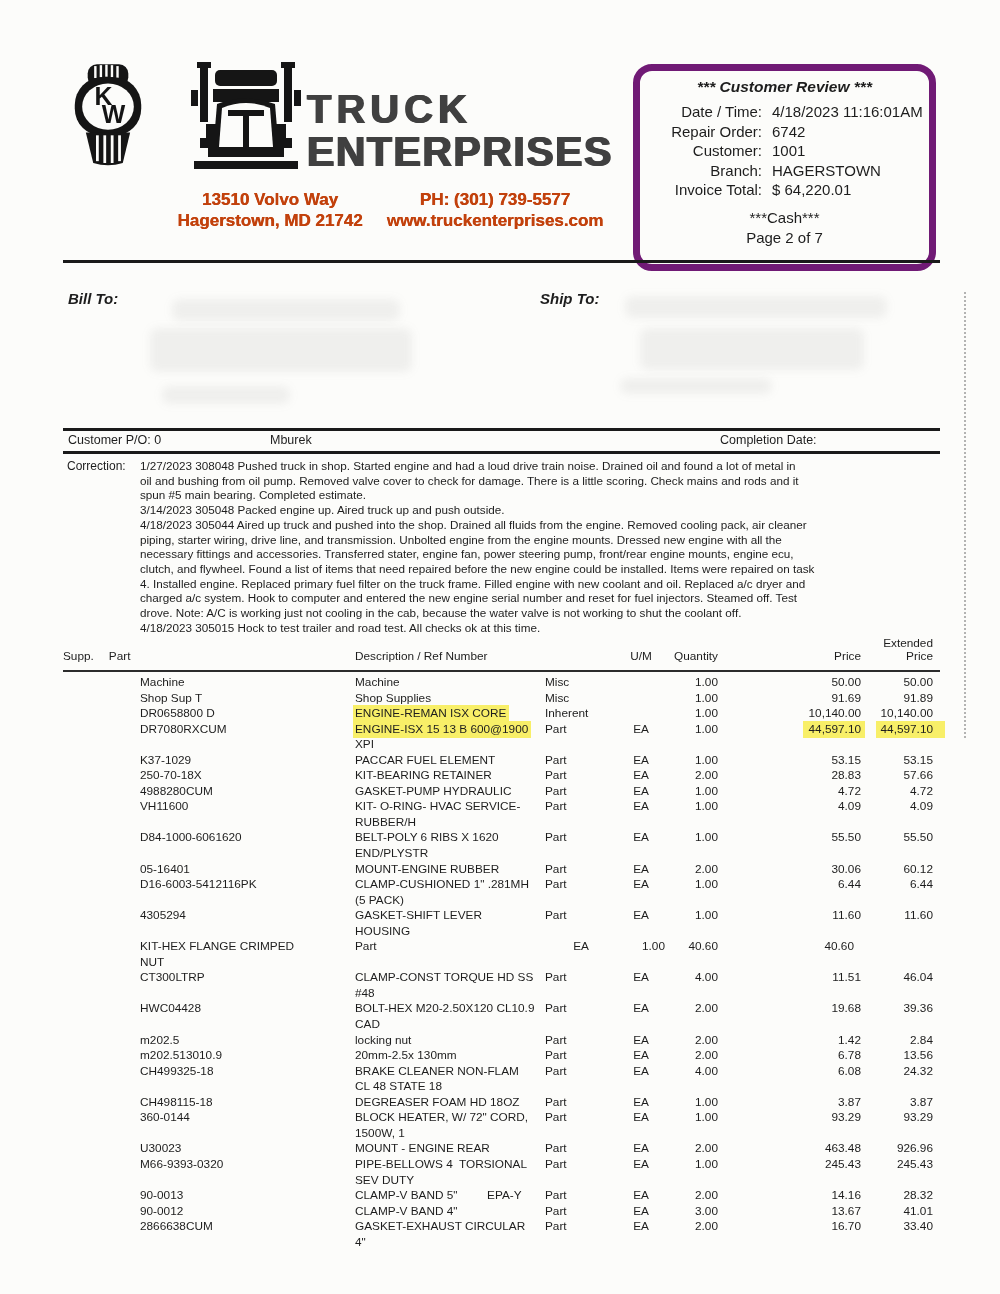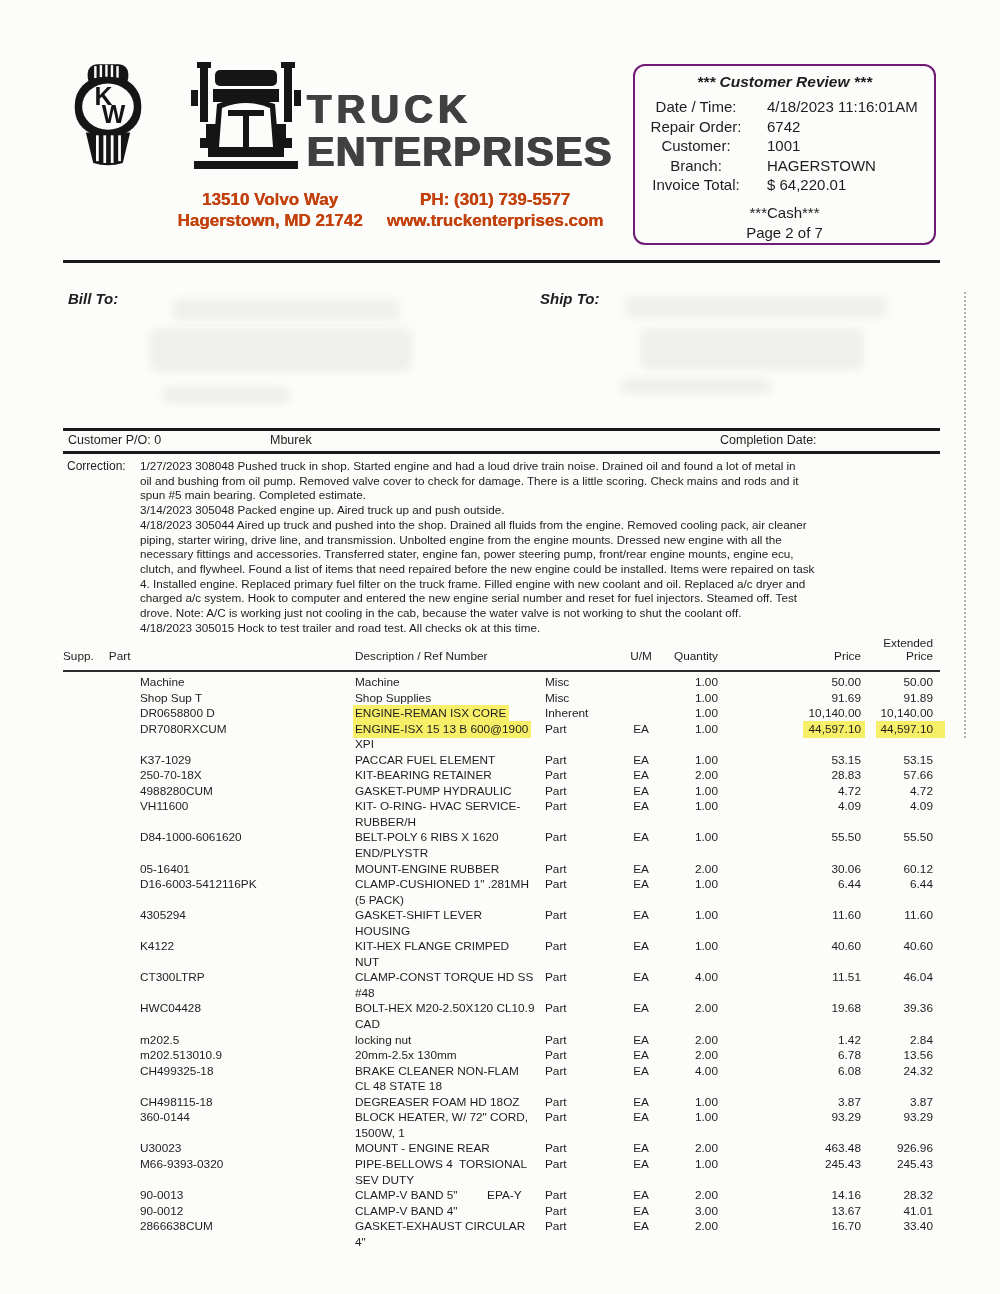--- a/index.html
+++ b/index.html
@@ -12,25 +12,25 @@
   .company-line1{font-size:40px;line-height:42px;letter-spacing:5px;
         text-shadow:0.8px 0 0 currentColor,-0.8px 0 0 currentColor;transform:scaleY(1.02);}
   .company-line2{font-size:41px;line-height:44px;letter-spacing:1.5px;
         text-shadow:0.9px 0 0 currentColor,-0.9px 0 0 currentColor;transform:scaleY(1.02);}
   .addr{position:absolute;text-align:center;font-weight:bold;font-size:17px;line-height:21px;color:#c2410c;
         text-shadow:0.4px 0 0 currentColor;}
   .addr-left{left:150px;top:189px;width:240px;}
   .addr-right{left:375px;top:189px;width:240px;}
 
   
-  .review-box{position:absolute;left:633px;top:64px;width:303px;height:181px;
-        border:2px solid #701a75;border-radius:12px;box-sizing:border-box;padding-top:7px;font-size:15px;}
+  .review-box{position:absolute;left:633px;top:64px;width:303px;height:207px;
+        border:7px solid #701a75;border-radius:19px;box-sizing:border-box;padding-top:7px;font-size:15px;}
   .review-title{text-align:center;font-weight:bold;font-style:italic;font-size:15.5px;margin-bottom:6px;}
   .review-row{display:flex;line-height:19.5px;}
-  .review-label{width:122px;text-align:center;margin-right:10px;flex:none;}
+  .review-label{width:122px;text-align:right;margin-right:10px;flex:none;}
   .review-center{text-align:center;}
   .review-cash{margin-top:9px;}
   .review-page{margin-top:3px;}
 
   
   .rule{position:absolute;background:#1a1a1a;}
 
   .billship{position:absolute;font-weight:bold;font-style:italic;font-size:15px;}
   .blob{position:absolute;background:rgba(110,110,110,0.09);filter:blur(4px);border-radius:8px;}
 
@@ -325,21 +325,20 @@
         <div class="c-part">4305294</div>
         <div class="c-desc"><span>GASKET-SHIFT LEVER</span><span class="wrap">HOUSING</span></div>
         <div class="c-type">Part</div>
         <div class="c-um">EA</div>
         <div class="c-qty">1.00</div>
         <div class="c-price"><span>11.60</span></div>
         <div class="c-ext"><span>11.60</span></div>
       </div>
       <div class="trow">
         <div class="c-supp"></div>
-        <div class="c-part">K4122</div>
         <div class="c-desc"><span>KIT-HEX FLANGE CRIMPED</span><span class="wrap">NUT</span></div>
         <div class="c-type">Part</div>
         <div class="c-um">EA</div>
         <div class="c-qty">1.00</div>
         <div class="c-price"><span>40.60</span></div>
         <div class="c-ext"><span>40.60</span></div>
       </div>
       <div class="trow">
         <div class="c-supp"></div>
         <div class="c-part">CT300LTRP</div>

